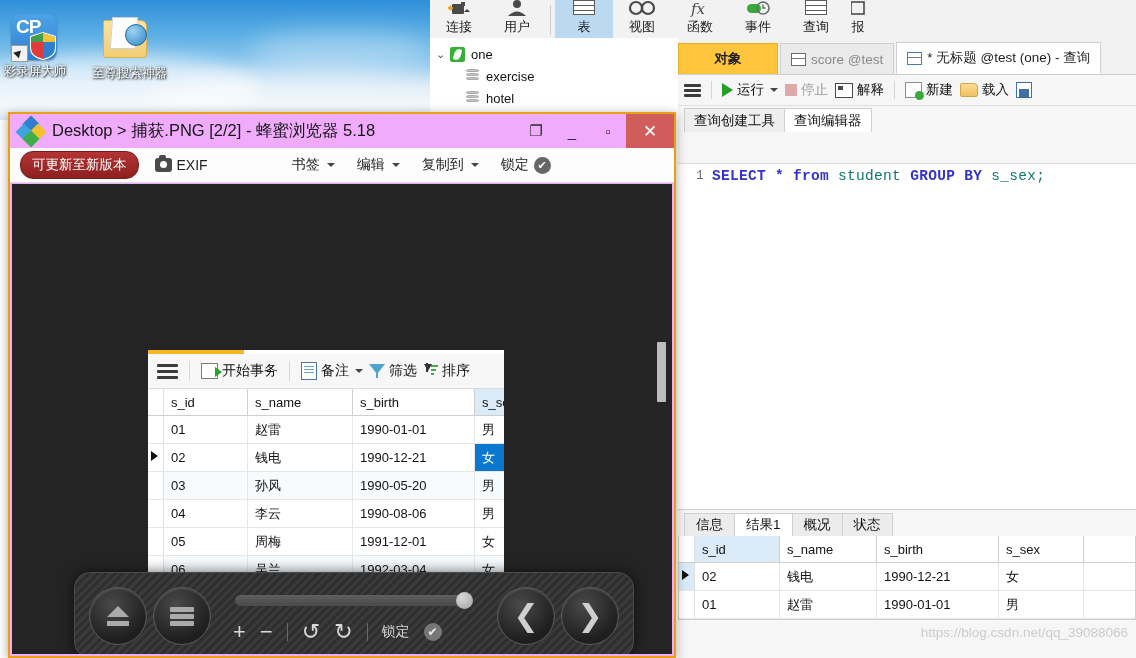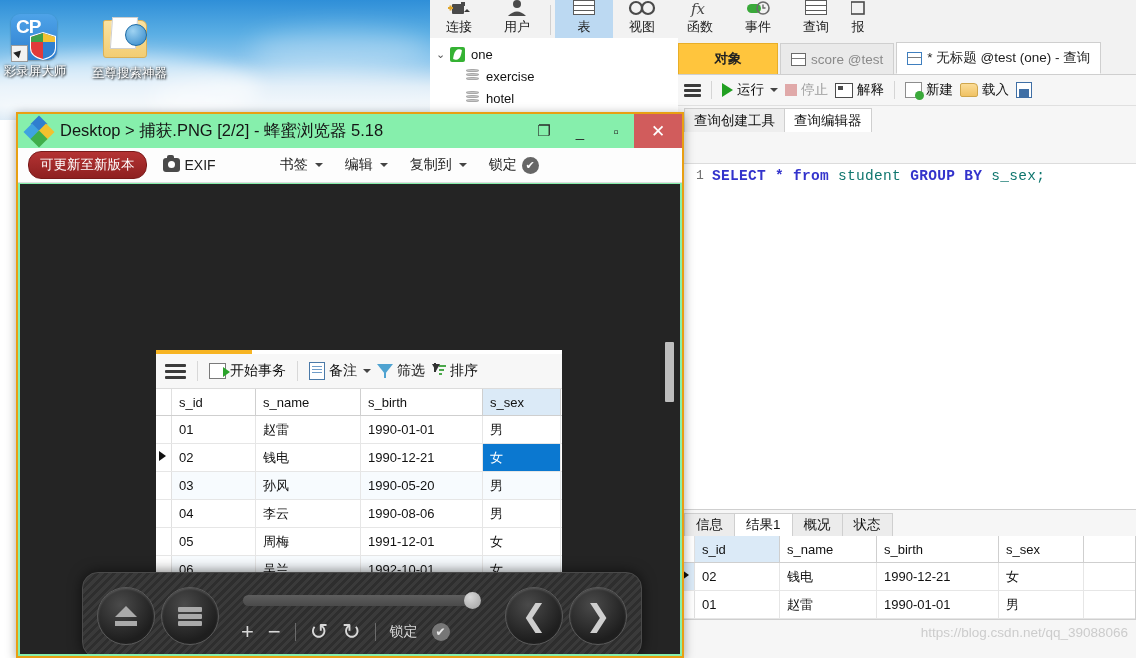--- a/index.html
+++ b/index.html
@@ -134,21 +134,21 @@
   .arrow{position:absolute;left:3px;top:7px;width:0;height:0;border-left:7px solid #111;
     border-top:5px solid transparent;border-bottom:5px solid transparent;}
   .gcell{display:flex;align-items:center;padding-left:7px;border-right:1px solid #e6e6e6;
     box-sizing:border-box;overflow:hidden;white-space:nowrap;}
   .grow.head .gcell{border-right:1px solid #cfcfcf;font-size:13px;}
   .hl-col{background:#dbeaf7;}
   .selcell{background:#0b78d0;color:#fff;}
   .alt{background:#f7fbfe;}
 
   
-  #viewer{left:16px;top:112px;width:668px;height:546px;background:#86efac;
+  #viewer{left:8px;top:112px;width:668px;height:546px;background:#f0abfc;
     border:2px solid #e89f13;box-sizing:border-box;overflow:hidden;
     box-shadow:0 2px 10px rgba(0,0,0,.35);}
   .vtitle{height:34px;display:flex;align-items:center;padding-left:8px;color:#1a1a1a;
     font-size:17px;position:relative;}
   .vlogo{width:26px;height:26px;position:relative;margin-right:8px;}
   .vlogo i{position:absolute;width:12px;height:12px;transform:rotate(45deg);}
   .vtitle .txt{font-size:16.5px;color:#151515;}
   .wbtns{position:absolute;right:0;top:0;height:34px;display:flex;align-items:center;}
   .wb{width:36px;height:34px;display:flex;align-items:center;justify-content:center;color:#2a2a2a;font-size:15px;}
   .wb.close{width:48px;background:#d15c5c;color:#fff;font-size:17px;}
@@ -161,21 +161,21 @@
     background:#fff;}
   .camico:before{content:"";position:absolute;left:4px;top:-3px;width:7px;height:3px;background:#4a4a4a;
     border-radius:2px 2px 0 0;}
   .vt-item{display:flex;align-items:center;gap:5px;margin-left:22px;font-size:14px;color:#222;}
   .chk{width:17px;height:17px;border-radius:50%;background:#666;color:#fff;font-size:11px;
     display:flex;align-items:center;justify-content:center;}
   .canvas{position:absolute;left:2px;right:2px;top:70px;bottom:2px;background:#242424;overflow:hidden;}
   .vscroll{position:absolute;right:6px;top:158px;width:9px;height:60px;background:#bdbdbd;border-radius:1px;}
 
   
-  .inner{position:absolute;left:136px;top:166px;width:406px;background:#fff;overflow:hidden;}
+  .inner{position:absolute;left:136px;top:166px;width:356px;background:#fff;overflow:hidden;}
   .inner-top{height:4px;background:#f7b422;width:96px;}
   .inner-tb{height:34px;background:#f7f7f7;display:flex;align-items:center;padding:0 9px;
     border-bottom:1px solid #dcdcdc;font-size:14px;gap:6px;}
   .itsep{width:1px;height:20px;background:#d8d8d8;margin:0 5px;}
   .trico{width:15px;height:14px;background:#fff;border:1px solid #7a7a7a;position:relative;}
   .trico:after{content:"";position:absolute;right:-5px;top:3px;width:0;height:0;
     border-left:7px solid #2aa32a;border-top:5px solid transparent;border-bottom:5px solid transparent;}
   .noteico{width:14px;height:16px;background:#fff;border:1px solid #4a79a8;position:relative;}
   .noteico:after{content:"";position:absolute;left:2px;top:3px;right:2px;height:1px;background:#6f9cc8;
     box-shadow:0 3px 0 #6f9cc8,0 6px 0 #6f9cc8;}
@@ -502,21 +502,21 @@
       <span class="wb close">✕</span>
     </span>
   </div>
 
   <div class="vtoolbar">
     <span class="pillbtn">可更新至新版本</span>
     <span class="vt-item" style="margin-left:16px;">
       <span class="camico"></span>
       <span>EXIF</span>
     </span>
-    <span class="vt-item" style="margin-left:64px;">
+    <span class="vt-item" style="margin-left:84px;">
       <span>书签</span>
       <span class="caret"></span>
     </span>
     <span class="vt-item">
       <span>编辑</span>
       <span class="caret"></span>
     </span>
     <span class="vt-item">
       <span>复制到</span>
       <span class="caret"></span>
@@ -615,21 +615,21 @@
           <div class="gcell" style="width:84px;flex:0 0 84px;">05</div>
           <div class="gcell" style="width:105px;flex:0 0 105px;">周梅</div>
           <div class="gcell" style="width:122px;flex:0 0 122px;">1991-12-01</div>
           <div class="gcell" style="width:78px;flex:0 0 78px;">女</div>
         </div>
 
         <div class="grow alt">
           <div class="gsel"></div>
           <div class="gcell" style="width:84px;flex:0 0 84px;">06</div>
           <div class="gcell" style="width:105px;flex:0 0 105px;">吴兰</div>
-          <div class="gcell" style="width:122px;flex:0 0 122px;">1992-10-01</div>
+          <div class="gcell" style="width:122px;flex:0 0 122px;">1992-03-04</div>
           <div class="gcell" style="width:78px;flex:0 0 78px;">女</div>
         </div>
 
         <div class="grow">
           <div class="gsel"></div>
           <div class="gcell" style="width:84px;flex:0 0 84px;">07</div>
           <div class="gcell" style="width:105px;flex:0 0 105px;">郑竹</div>
           <div class="gcell" style="width:122px;flex:0 0 122px;">1989-07-01</div>
           <div class="gcell" style="width:78px;flex:0 0 78px;">女</div>
         </div>

